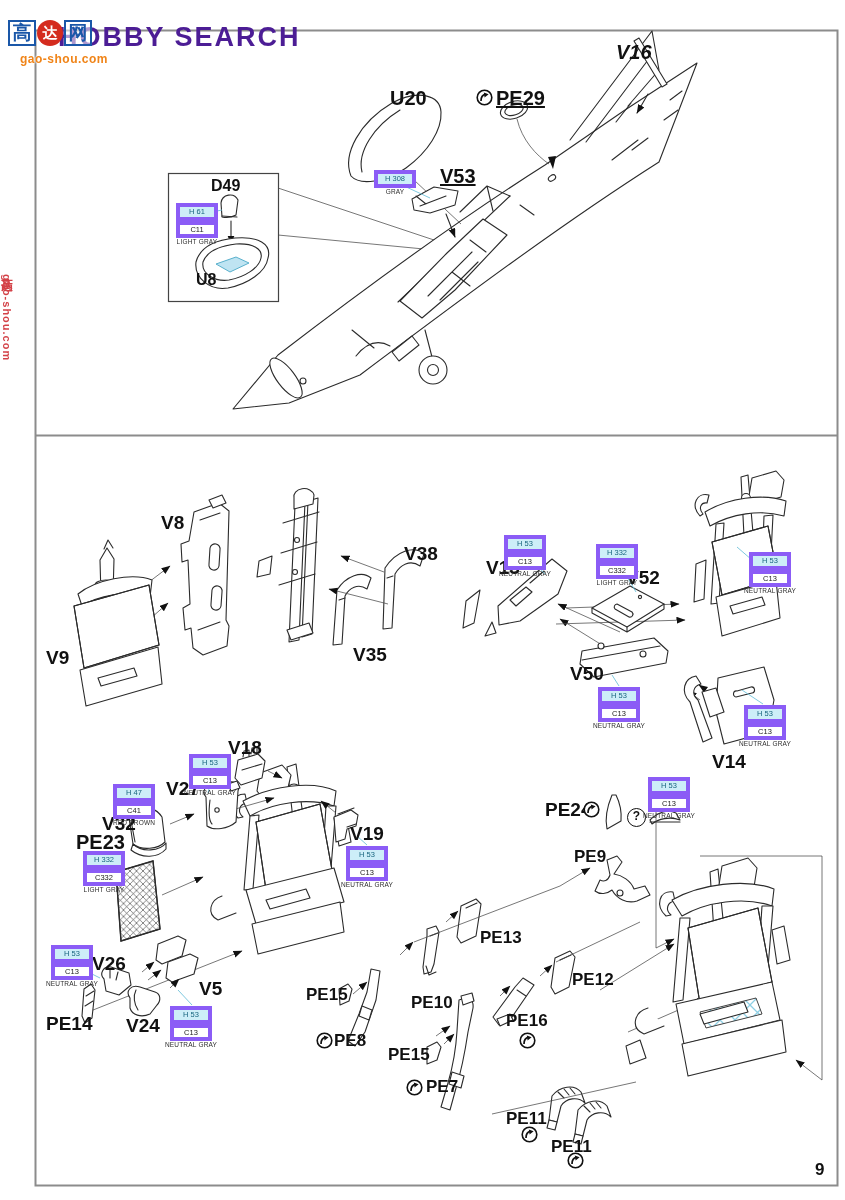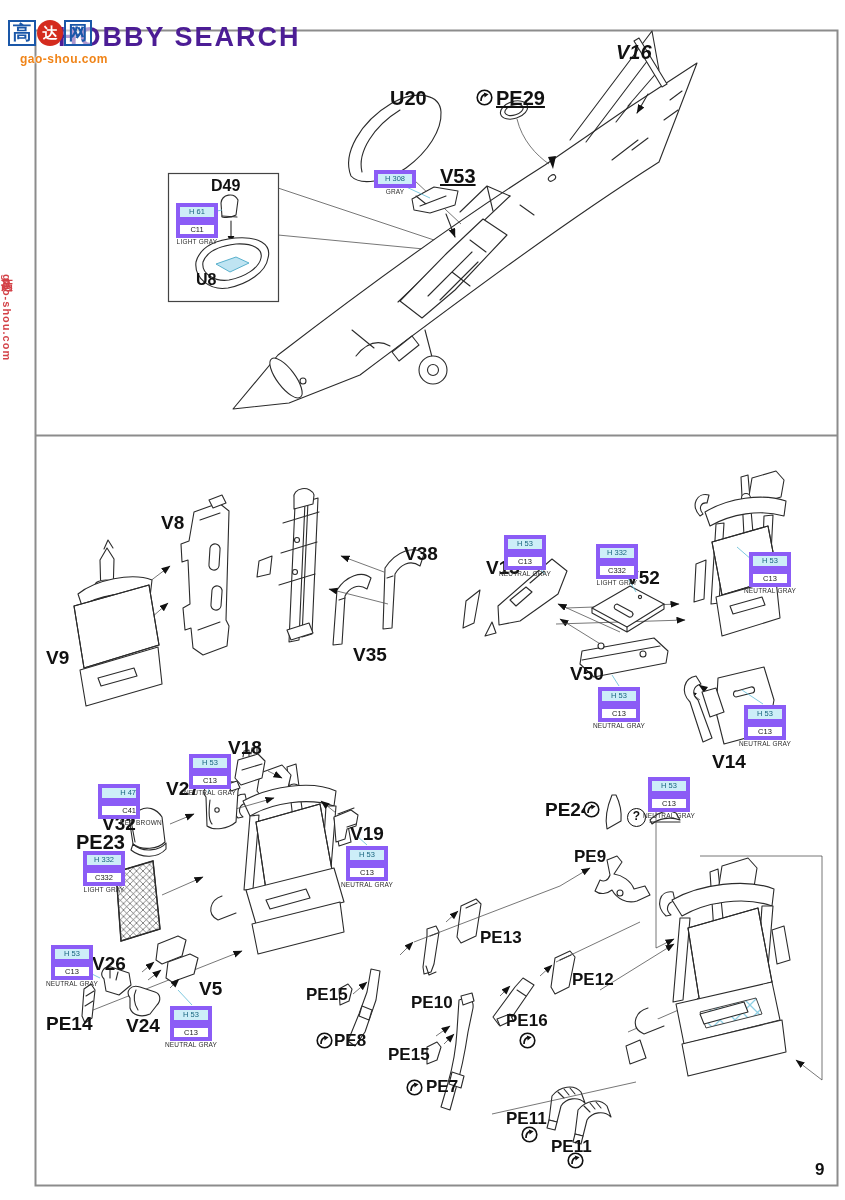--- a/index.html
+++ b/index.html
@@ -476,21 +476,21 @@
   <div class="callout" style="left:722px;top:705px;">
     <span class="b bh">H 53</span>
     <span class="b bc">C13</span>
     <span class="n">NEUTRAL GRAY</span>
   </div>
   <div class="callout" style="left:167px;top:754px;">
     <span class="b bh">H 53</span>
     <span class="b bc">C13</span>
     <span class="n">NEUTRAL GRAY</span>
   </div>
-  <div class="callout" style="left:76px;top:784px;text-align:right;">
+  <div class="callout" style="left:91px;top:784px;">
     <span class="b bh">H 47</span>
     <span class="b bc">C41</span>
     <span class="n">RED BROWN</span>
   </div>
   <div class="callout" style="left:61px;top:851px;">
     <span class="b bh">H 332</span>
     <span class="b bc">C332</span>
     <span class="n">LIGHT GRAY</span>
   </div>
   <div class="callout" style="left:324px;top:846px;">

